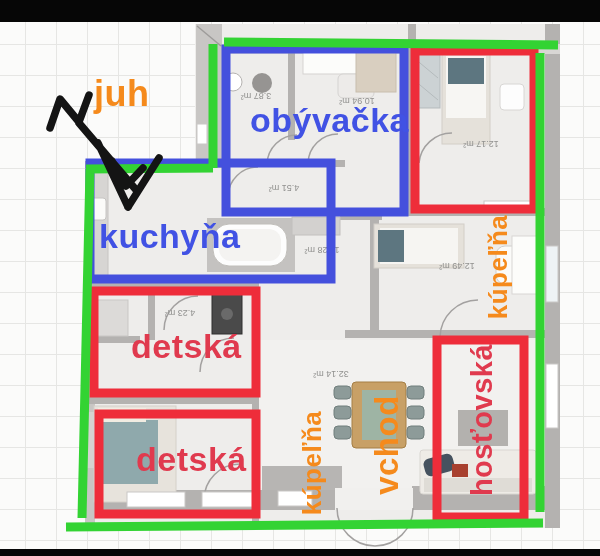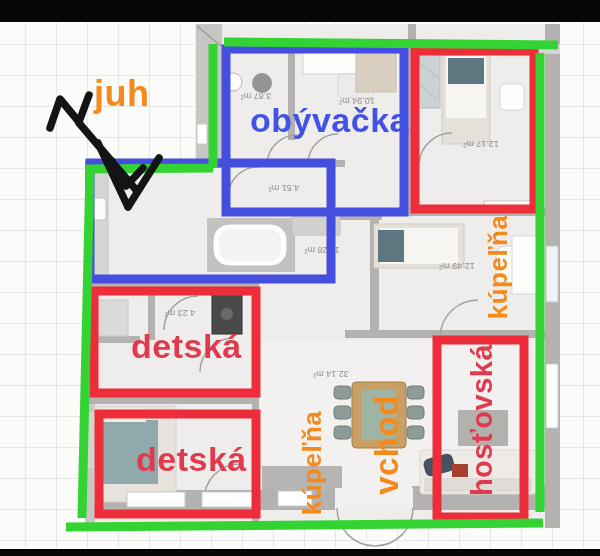--- a/index.html
+++ b/index.html
@@ -158,20 +158,21 @@
     <path d="M224,42 L558,45 M213,44 L213,168 M213,168 L86,169 M90,169 L82,518 M66,527 L543,523 M540,53 L540,512" fill="none" stroke-width="9" stroke="#33d333"></path>
 
     <path d="M50,128 L60,99 L79,122 L89,95 M79,123 L137,191 M98,143 L128,207 M159,158 L128,207 M112,161 L126,186 M143,168 L126,186" fill="none" stroke-width="7.5" stroke-linecap="round" stroke-linejoin="round" stroke="#141414"></path>
   </svg>
 
   <div class="lbl s36" style="left: 94px; top: 76px; color: rgb(245, 138, 28);">juh</div>
 
   <div class="lbl s34" style="left: 250px; top: 103px; color: rgb(65, 82, 228);">obývačka</div>
 
 
+  <div class="lbl s34" style="left: 99px; top: 219px; color: rgb(65, 82, 228);">kuchyňa</div>
 
   <div class="lbl s34" style="left: 131px; top: 329px; color: rgb(224, 58, 78);">detská</div>
 
   <div class="lbl s34" style="left: 136px; top: 442px; color: rgb(224, 58, 78);">detská</div>
 
   <div class="lbl rot s26" style="left: 498px; top: 267px; color: rgb(245, 138, 28);">kúpeľňa</div>
 
   <div class="lbl rot s26" style="left: 312px; top: 463px; color: rgb(245, 138, 28);">kúpeľňa</div>
 
   <div class="lbl rot s33" style="left: 386px; top: 445px; color: rgb(245, 138, 28);">vchod</div>

